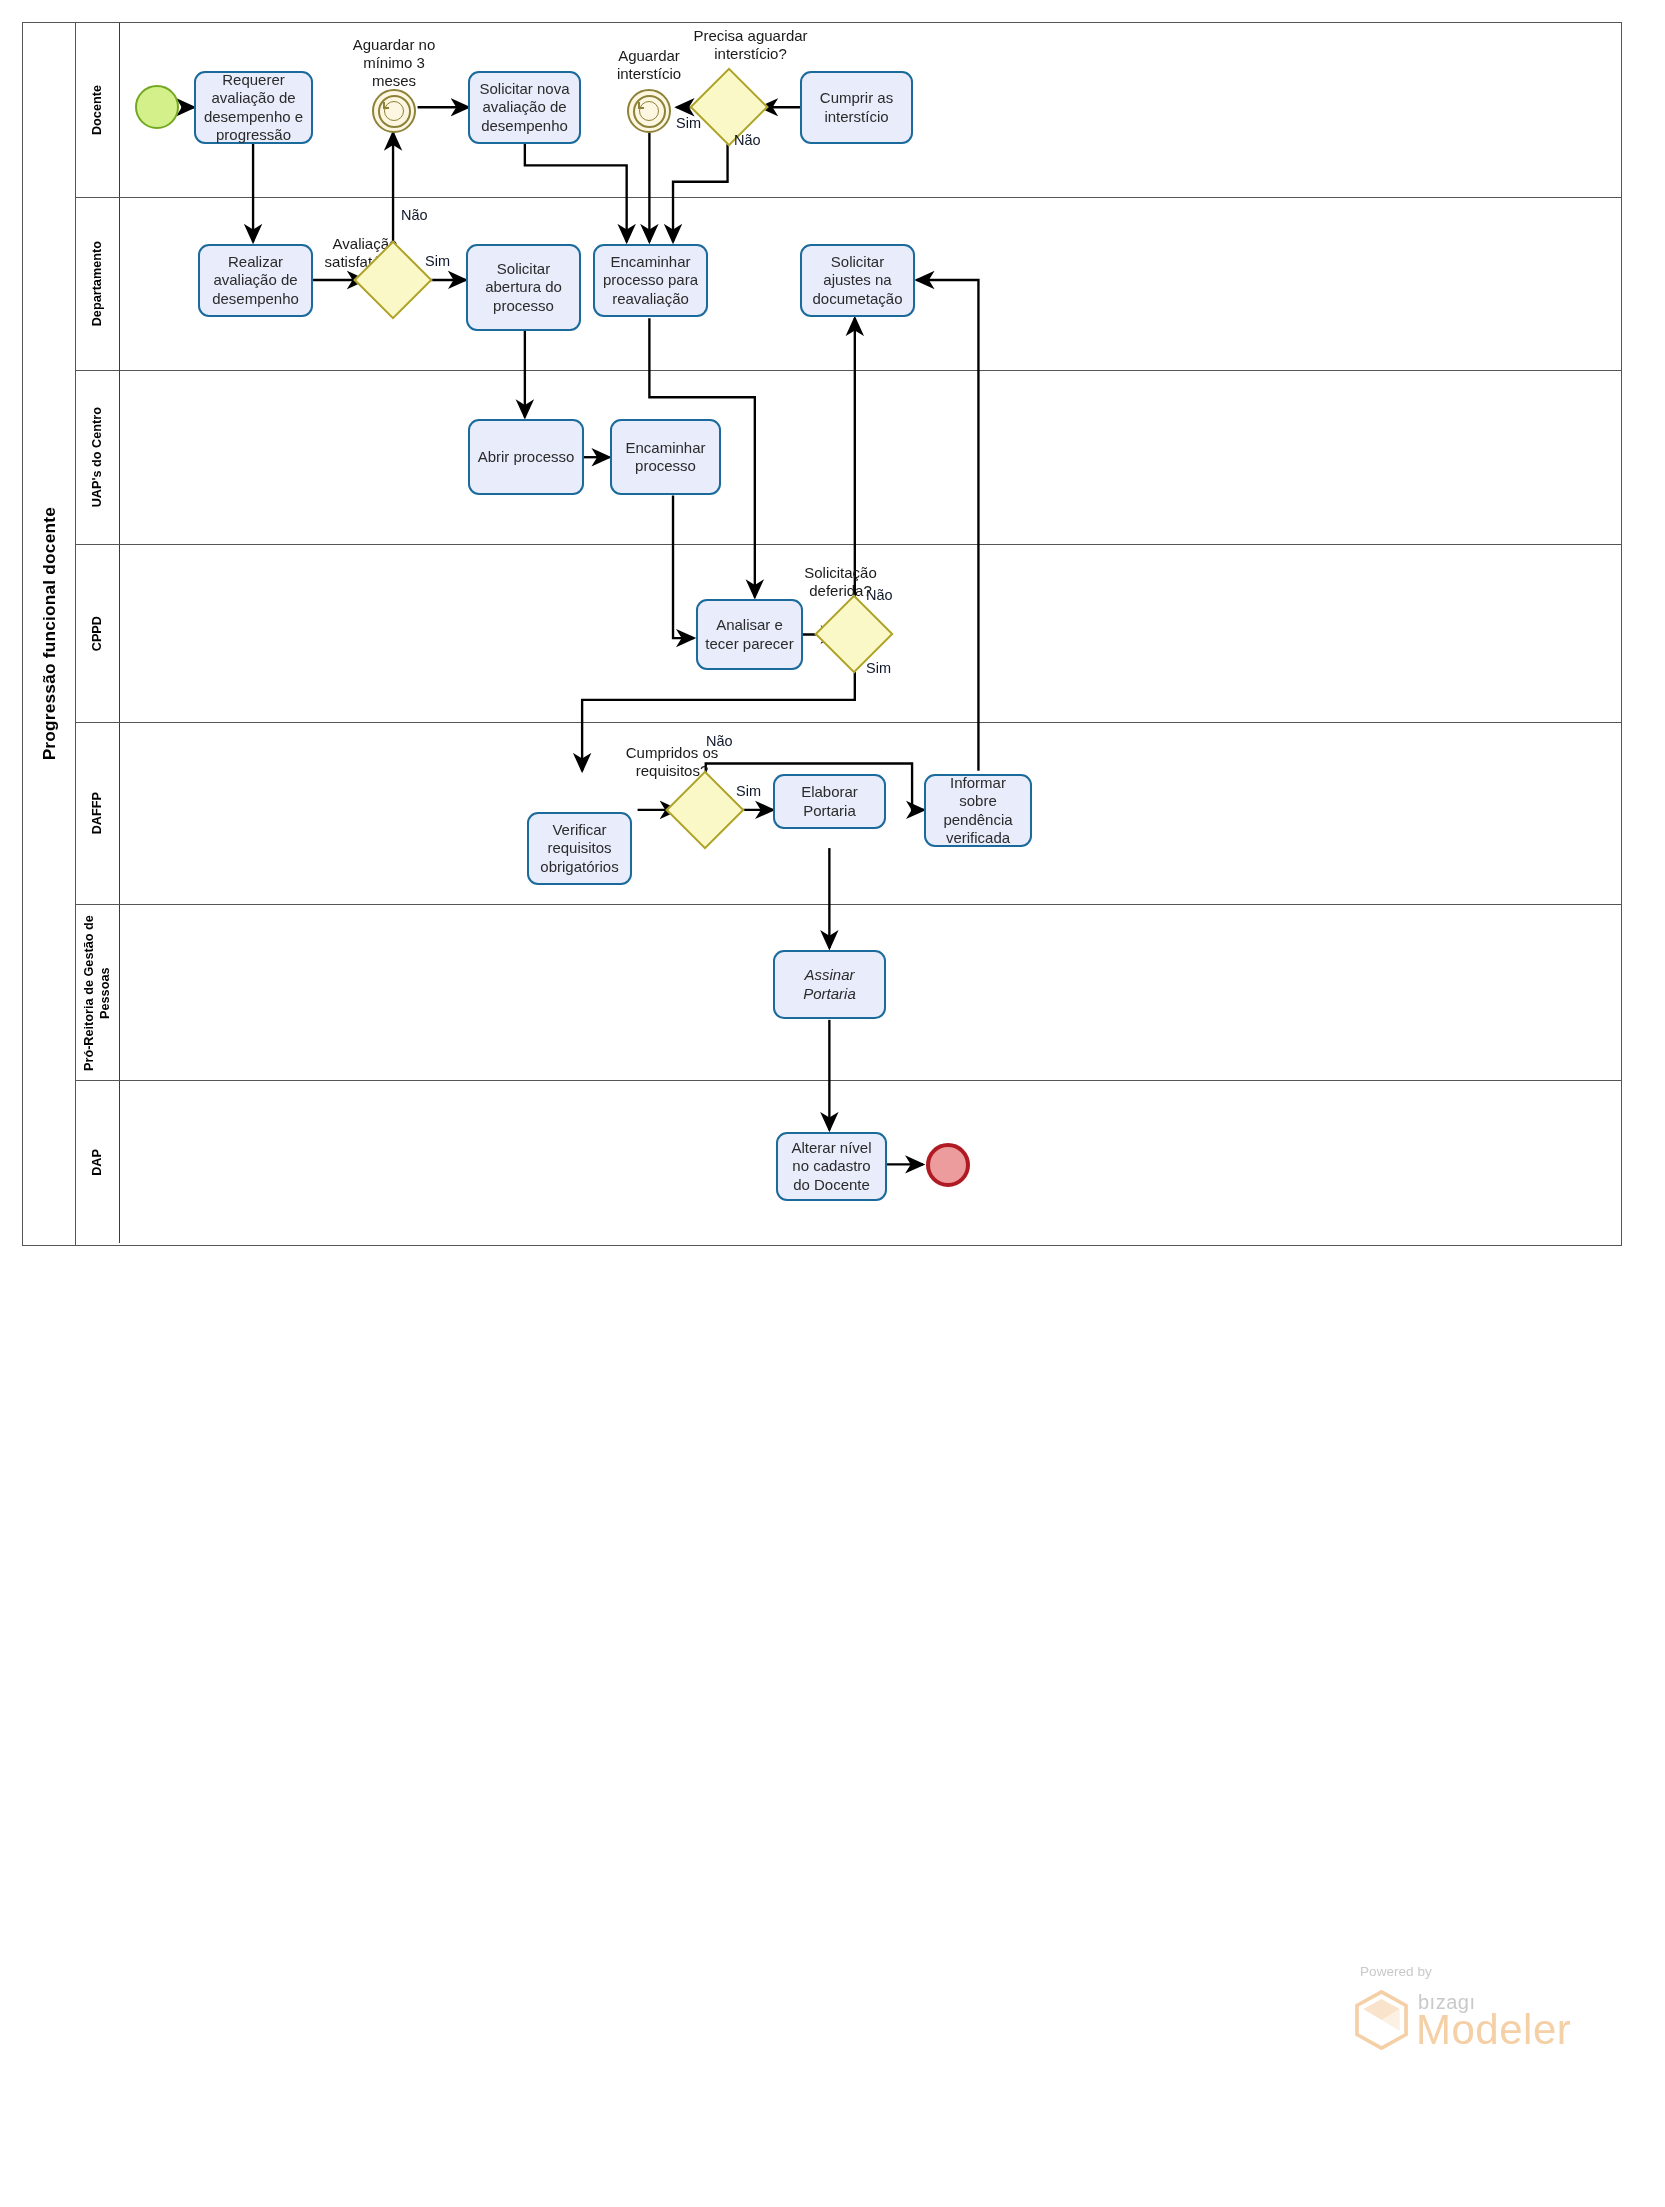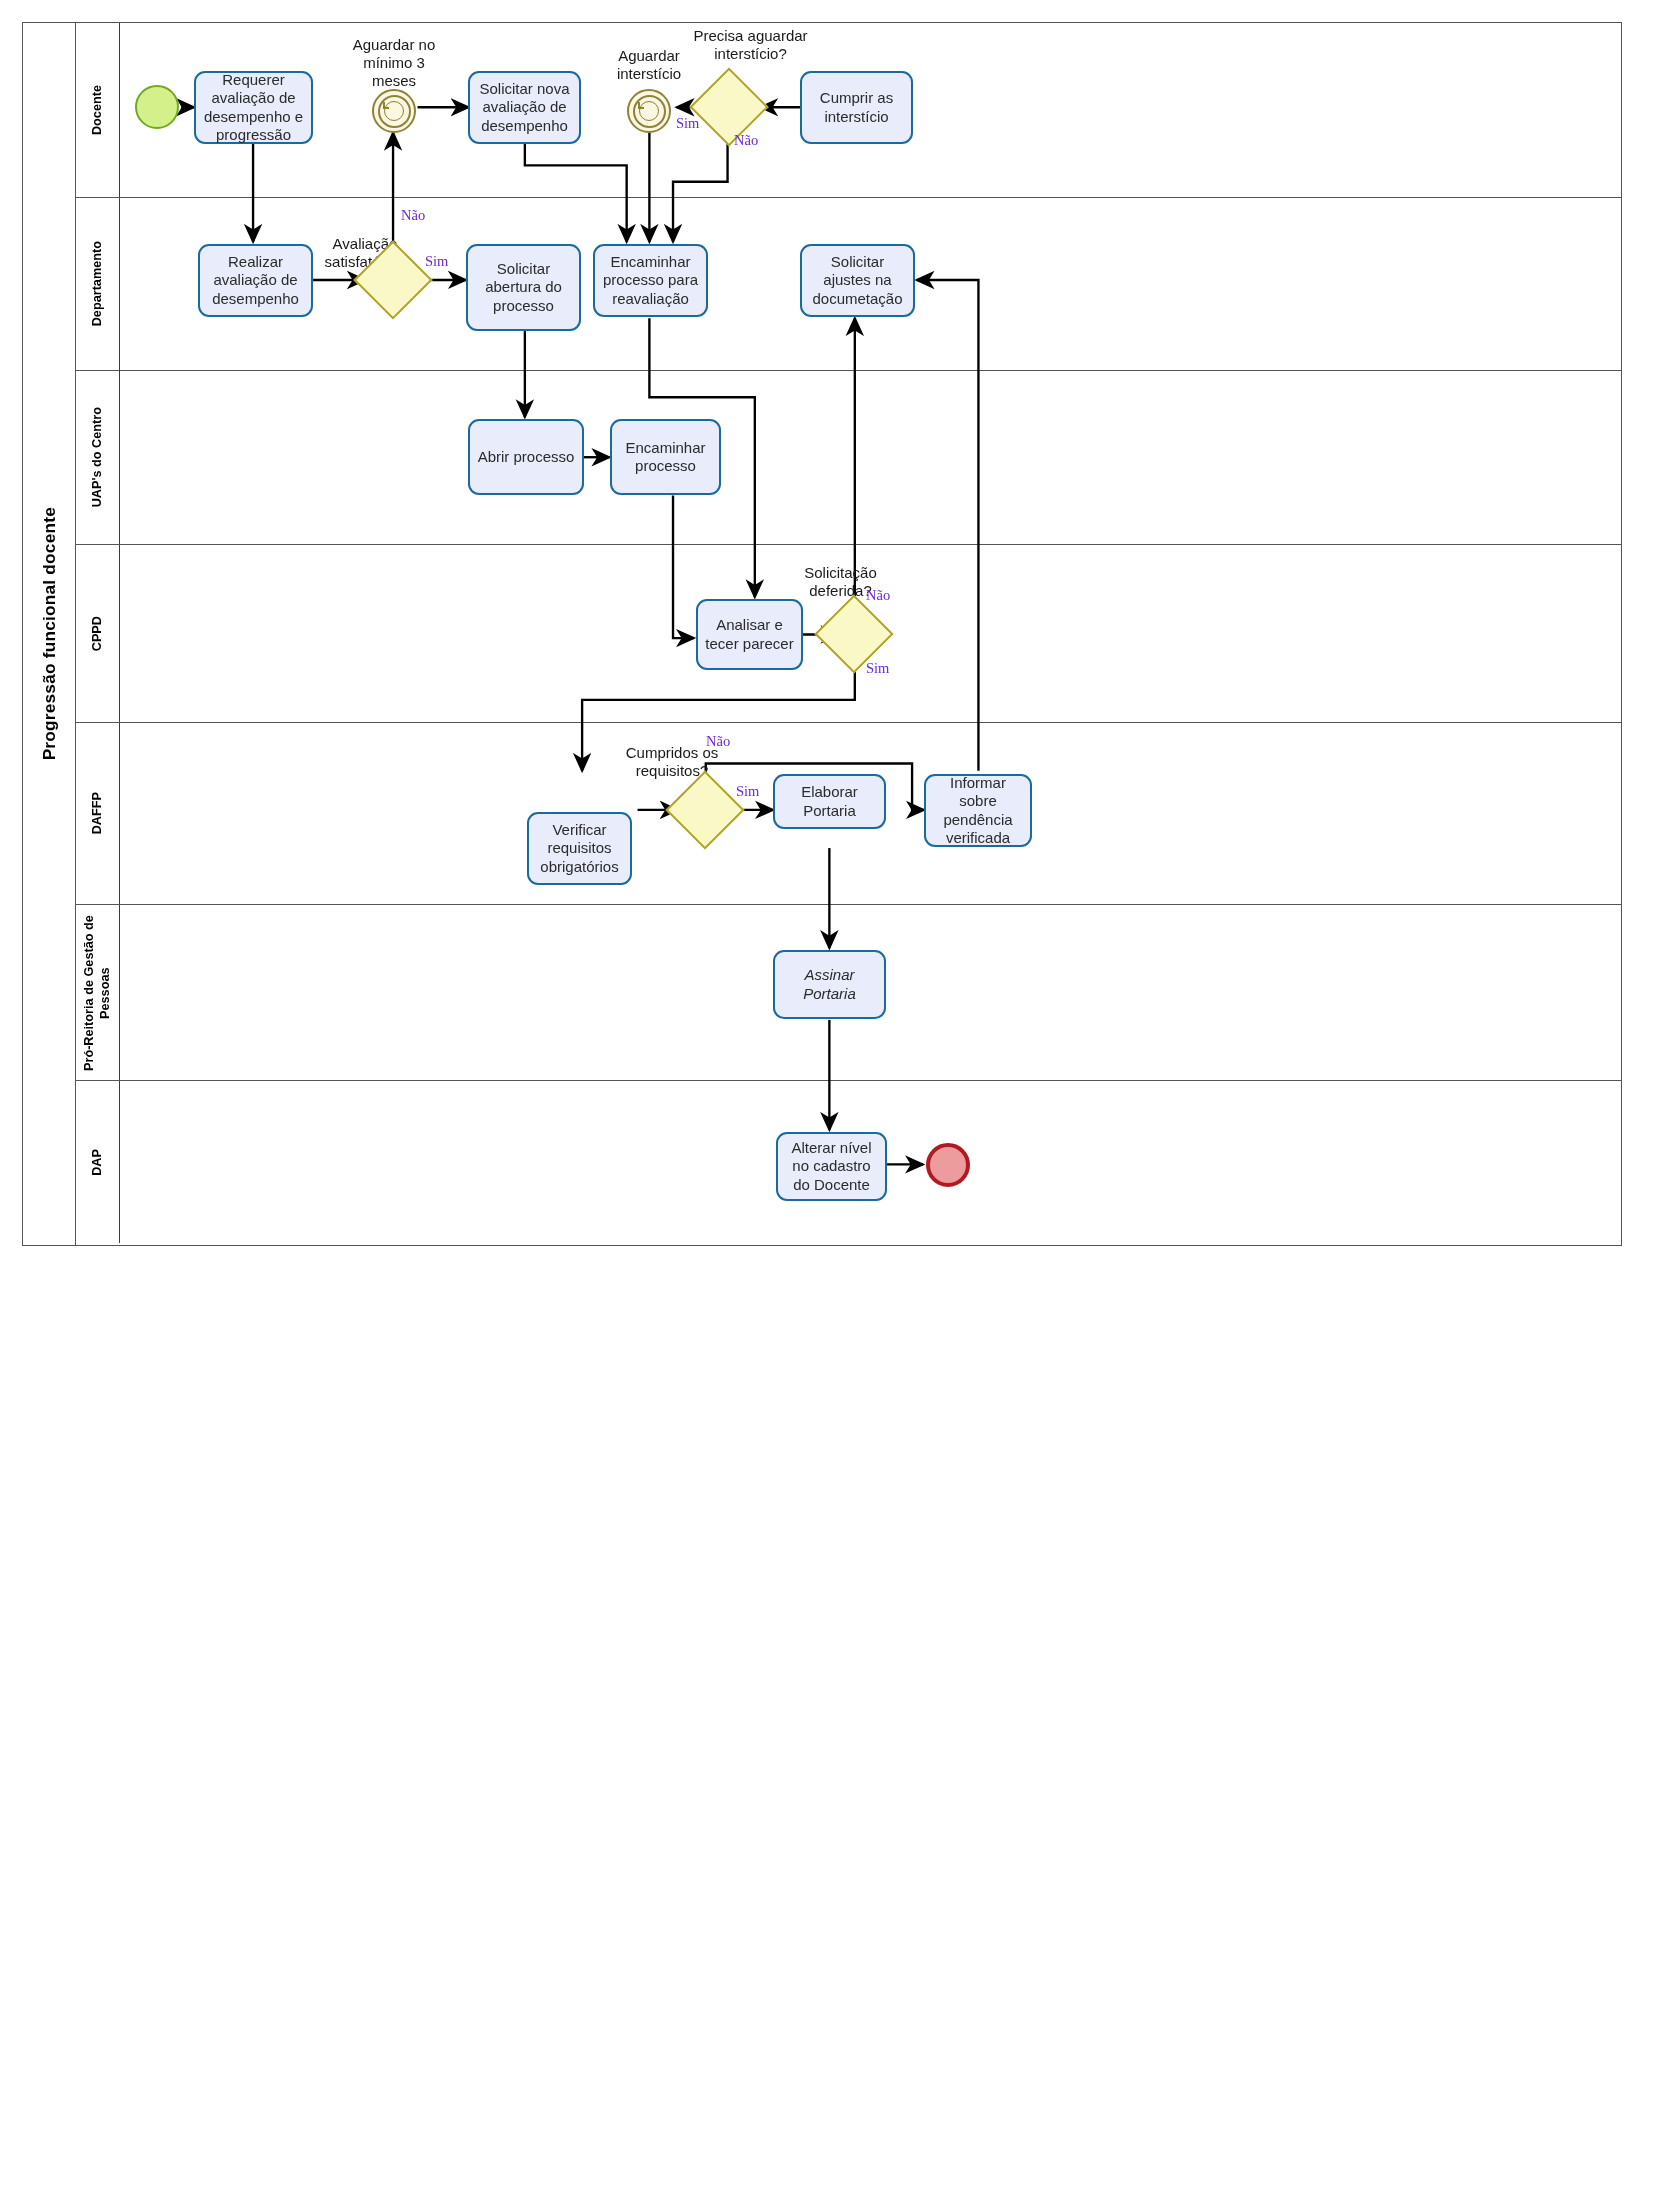--- a/index.html
+++ b/index.html
@@ -173,23 +173,22 @@
     font-size: 15px;
     color: #1a1a1a;
     text-align: center;
     line-height: 1.2;
     white-space: nowrap;
   }
   .label.wrap { white-space: normal; }
   .flow-label {
     position: absolute;
     font-size: 14.5px;
-    color: #6d28d9;
+    color: #0f172a;
     white-space: nowrap;
-    font-family: Liberation Serif, serif;
   }
 
   
   .logo-box {
     position: absolute;
     left: 1307px;
     top: 1964px;
     width: 273px;
     height: 109px;
   }
@@ -405,15 +404,25 @@
 
     <div class="task" style="left:924px; top:774px; width:108px; height:73px;">Informar sobre pendência verificada</div>
 
     <div class="task" style="left:773px; top:950px; width:113px; height:69px;font-style:italic;">Assinar Portaria</div>
 
     <div class="task" style="left:776px; top:1132px; width:111px; height:69px;">Alterar nível no cadastro do Docente</div>
 
     <div class="event event-end" style="left:926px; top:1143px;"></div>
   </div>
 
+  <div class="logo-box">
+    <div class="logo-powered">Powered by</div>
+    <svg class="logo-hex" viewBox="0 0 60 66">
+      <polygon points="30,2 57,17 57,49 30,64 3,49 3,17" fill="none" stroke="#f5cfa5" stroke-width="4"></polygon>
+      <polygon points="10,21 30,33 50,21 30,10" fill="#fae3cb"></polygon>
+      <polygon points="30,33 50,21 50,45" fill="#fae3cb" opacity="0.55"></polygon>
+    </svg>
+    <div class="logo-bizagi">bızagı</div>
+    <div class="logo-modeler">Modeler</div>
+  </div>
 
 </div>
 
 
 </body></html>

